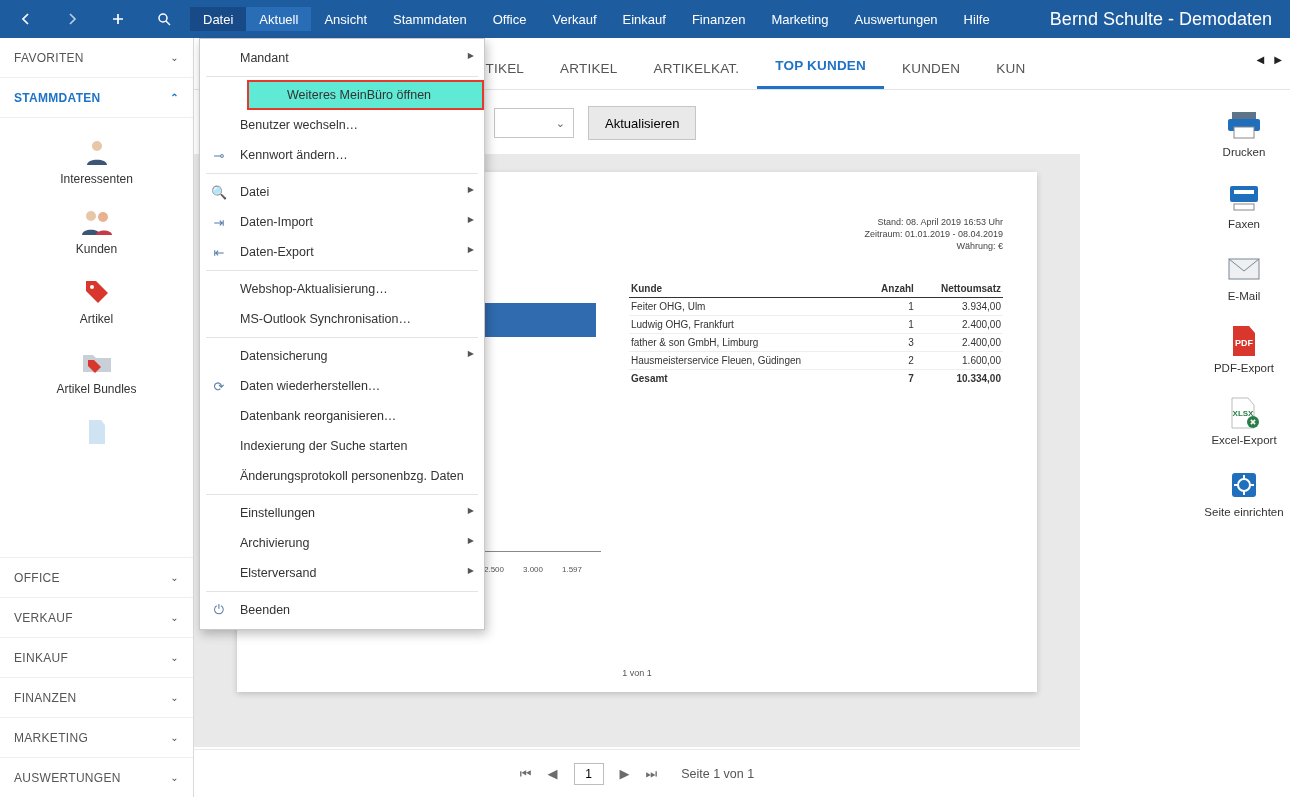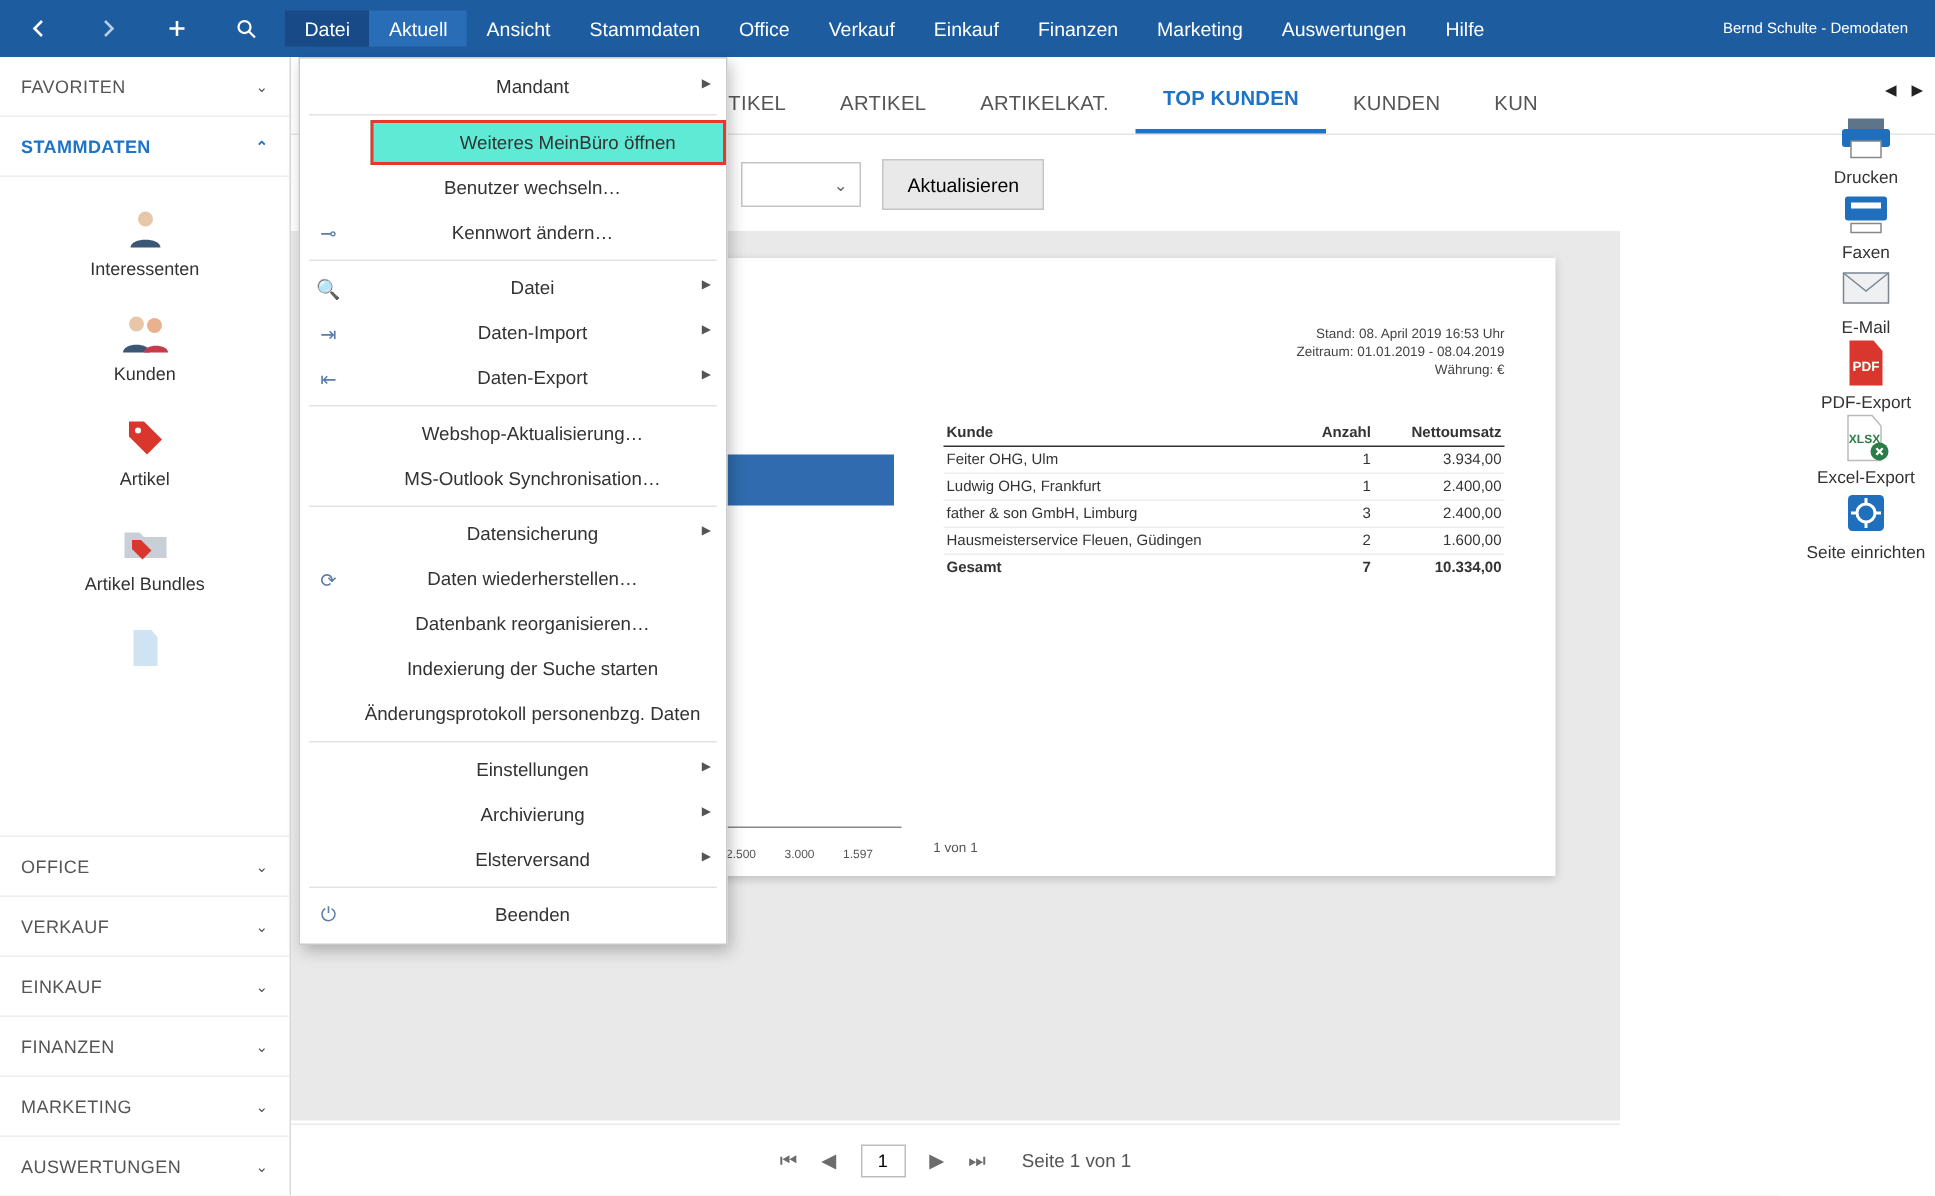--- a/index.html
+++ b/index.html
@@ -5,21 +5,21 @@
 * { box-sizing: border-box; margin: 0; padding: 0; font-family: "Segoe UI", Tahoma, sans-serif; }
 body { width: 1290px; height: 797px; overflow: hidden; background: #fff; font-size: 13px; color: #333; }
 
 .titlebar { height: 38px; background: #1e5ca0; display: flex; align-items: stretch; color: #fff; }
 .titlebar .navbtns { display: flex; align-items: center; padding: 0 4px; gap: 2px; }
 .titlebar .navbtn { width: 44px; height: 38px; display:flex; align-items:center; justify-content:center; font-size: 15px; cursor:pointer; }
 .titlebar .menus { display: flex; align-items: center; }
 .titlebar .menuitem { padding: 0 13px; height:24px; display:flex; align-items:center; cursor:pointer; font-size:13px;}
 .titlebar .menuitem.open { background:#174a86; }
 .titlebar .menuitem.hover { background:#2a6db7; }
-.titlebar .user { margin-left:auto; padding:0 18px; display:flex; align-items:center; font-size:10px; }
+.titlebar .user { margin-left:auto; padding:0 18px; display:flex; align-items:center; font-size:18px; }
 
 .layout { display:flex; height: 759px; }
 .leftpanel { width: 194px; border-right:1px solid #d9d9d9; display:flex; flex-direction:column; background:#fff; }
 .sidehdr { height:40px; display:flex; align-items:center; justify-content:space-between; padding:0 14px; font-size:12px; color:#555; letter-spacing:.3px; border-bottom:1px solid #eee; cursor:pointer; }
 .sidehdr.active { color:#1e73c7; font-weight:600; }
 .sidehdr .chev { font-size:10px; }
 .sideitems { flex:0 0 auto; display:flex; flex-direction:column; align-items:center; padding:10px 0 6px; gap:4px; }
 .sideitem { width:100%; text-align:center; padding:6px 0 8px; font-size:12px; cursor:pointer; }
 .sideitem .ic { height:36px; display:flex; align-items:center; justify-content:center; margin-bottom:2px; }
 .leftbottom { margin-top:auto; }
@@ -30,21 +30,21 @@
 .subtab { padding:14px 18px 13px; font-size:13.5px; color:#555; letter-spacing:.2px; cursor:pointer; white-space:nowrap; }
 .subtab.active { color:#1e73c7; border-bottom:3px solid #1e73c7; font-weight:600; }
 .subtabs .arrow { position:absolute; right:4px; top:12px; display:flex; gap:2px; }
 .subtabs .arrow span{ font-size:10px; color:#222; cursor:pointer; padding:4px; }
 
 .toolbar { padding:16px 18px 14px 300px; display:flex; align-items:center; gap:14px; }
 .combo { height:30px; width:80px; border:1px solid #c5c5c5; background:#fff; display:flex; align-items:center; justify-content:flex-end; padding:0 8px; font-size:11px; color:#666; }
 .btn { height:34px; padding:0 16px; border:1px solid #c5c5c5; background:#e9e9e9; font-size:13px; cursor:pointer; }
 
 .reportarea { flex:1; background:#e9e9e9; margin:0 210px 50px 0; position:relative; display:flex; justify-content:center; padding:18px 0 0; }
-.page { width:800px; height:412px; background:#fff; box-shadow:0 2px 6px rgba(0,0,0,.18); padding:28px 34px; position:relative; font-size:11px; }
+.page { width:800px; height:520px; background:#fff; box-shadow:0 2px 6px rgba(0,0,0,.18); padding:28px 34px; position:relative; font-size:11px; }
 .page h1 { font-size:24px; font-weight:700; letter-spacing:.5px; }
 .page .firm{ font-size:11px; margin-top:0; }
 .page .meta { position:absolute; right:34px; top:44px; text-align:right; font-size:9px; color:#444; line-height:1.35;}
 .charttbl { display:flex; gap:28px; margin-top:40px; }
 .chart { width:330px; height:300px; position:relative; }
 .chart .axis { position:absolute; left:18px; right:0; bottom:28px; top:0; border-left:1px solid #888; border-bottom:1px solid #888; }
 .chartbars { position:absolute; left:19px; top:0; bottom:29px; right:0; display:flex; flex-direction:column; justify-content:space-around; padding:8px 0; }
 .chartbars .bar { height:34px; }
 .chart .ticks { position:absolute; left:18px; right:0; bottom:6px; display:flex; font-size:8px; color:#555; }
 .chart .ticks span{ width:39px; text-align:left; }
@@ -54,26 +54,26 @@
 .tbl th.r, .tbl td.r { text-align:right; }
 .tbl td { padding:3px 2px; border-bottom:1px solid #eee; }
 .tbl tr.total td { font-weight:700; border-top:1px solid #333; border-bottom:none; }
 .pgfoot { position:absolute; left:0; right:0; bottom:14px; text-align:center; font-size:9px; color:#555;margin-top:48px; }
 
 .pager { position:absolute; bottom:0; left:0; right:210px; height:48px; border-top:1px solid #eaeaea; display:flex; align-items:center; justify-content:center; gap:16px; background:#fff; }
 .pager .pbtn{ font-size:13px; color:#6c6c6c; cursor:pointer; }
 .pager .pnum { width:30px; height:22px; border:1px solid #bdbdbd; text-align:center; font-size:12px; }
 .pager .ptxt { font-size:12.5px; color:#555; margin-left:8px; }
 
-.rightdock { position:absolute; top:0; right:0; width:92px; padding:37px 0 0; display:flex; flex-direction:column; align-items:center; z-index:30; }
+.rightdock { position:absolute; top:0; right:0; width:92px; padding:70px 0 0; display:flex; flex-direction:column; align-items:center; gap:22px; z-index:30; }
 .dockitem { display:flex; flex-direction:column; align-items:center; gap:4px; font-size:11.5px; cursor:pointer; color:#333; }
 .dockitem .dic { width:40px; height:34px; display:flex; align-items:center; justify-content:center; }
 
 .dropdown { position:absolute; left:199px; top:38px; width:286px; background:#fff; border:1px solid #c9c9c9; box-shadow:2px 4px 10px rgba(0,0,0,.25); z-index:50; padding:4px 0; }
-.dd-item { height:30px; display:flex; align-items:center; padding:0 14px 0 40px; font-size:12.5px; position:relative; cursor:pointer;justify-content:center; }
+.dd-item { height:30px; display:flex; align-items:center; padding:0 14px 0 40px; font-size:12.5px; position:relative; cursor:pointer; }
 .dd-item .sub::after { content:"▶"; font-size:8px; position:absolute; right:10px; color:#555; }
 .dd-item.hl { outline:2px solid #e53a2b; outline-offset:-2px; background:#5eead4;margin-left:47px; }
 .dd-sep { height:1px; background:#e3e3e3; margin:3px 6px; }
 .dd-item .dicon { position:absolute; left:10px; width:18px; text-align:center; font-size:13px; color:#5a7ca8; }
 
 svg { display:block; }
 </style>
 </head>
 <body>
 

